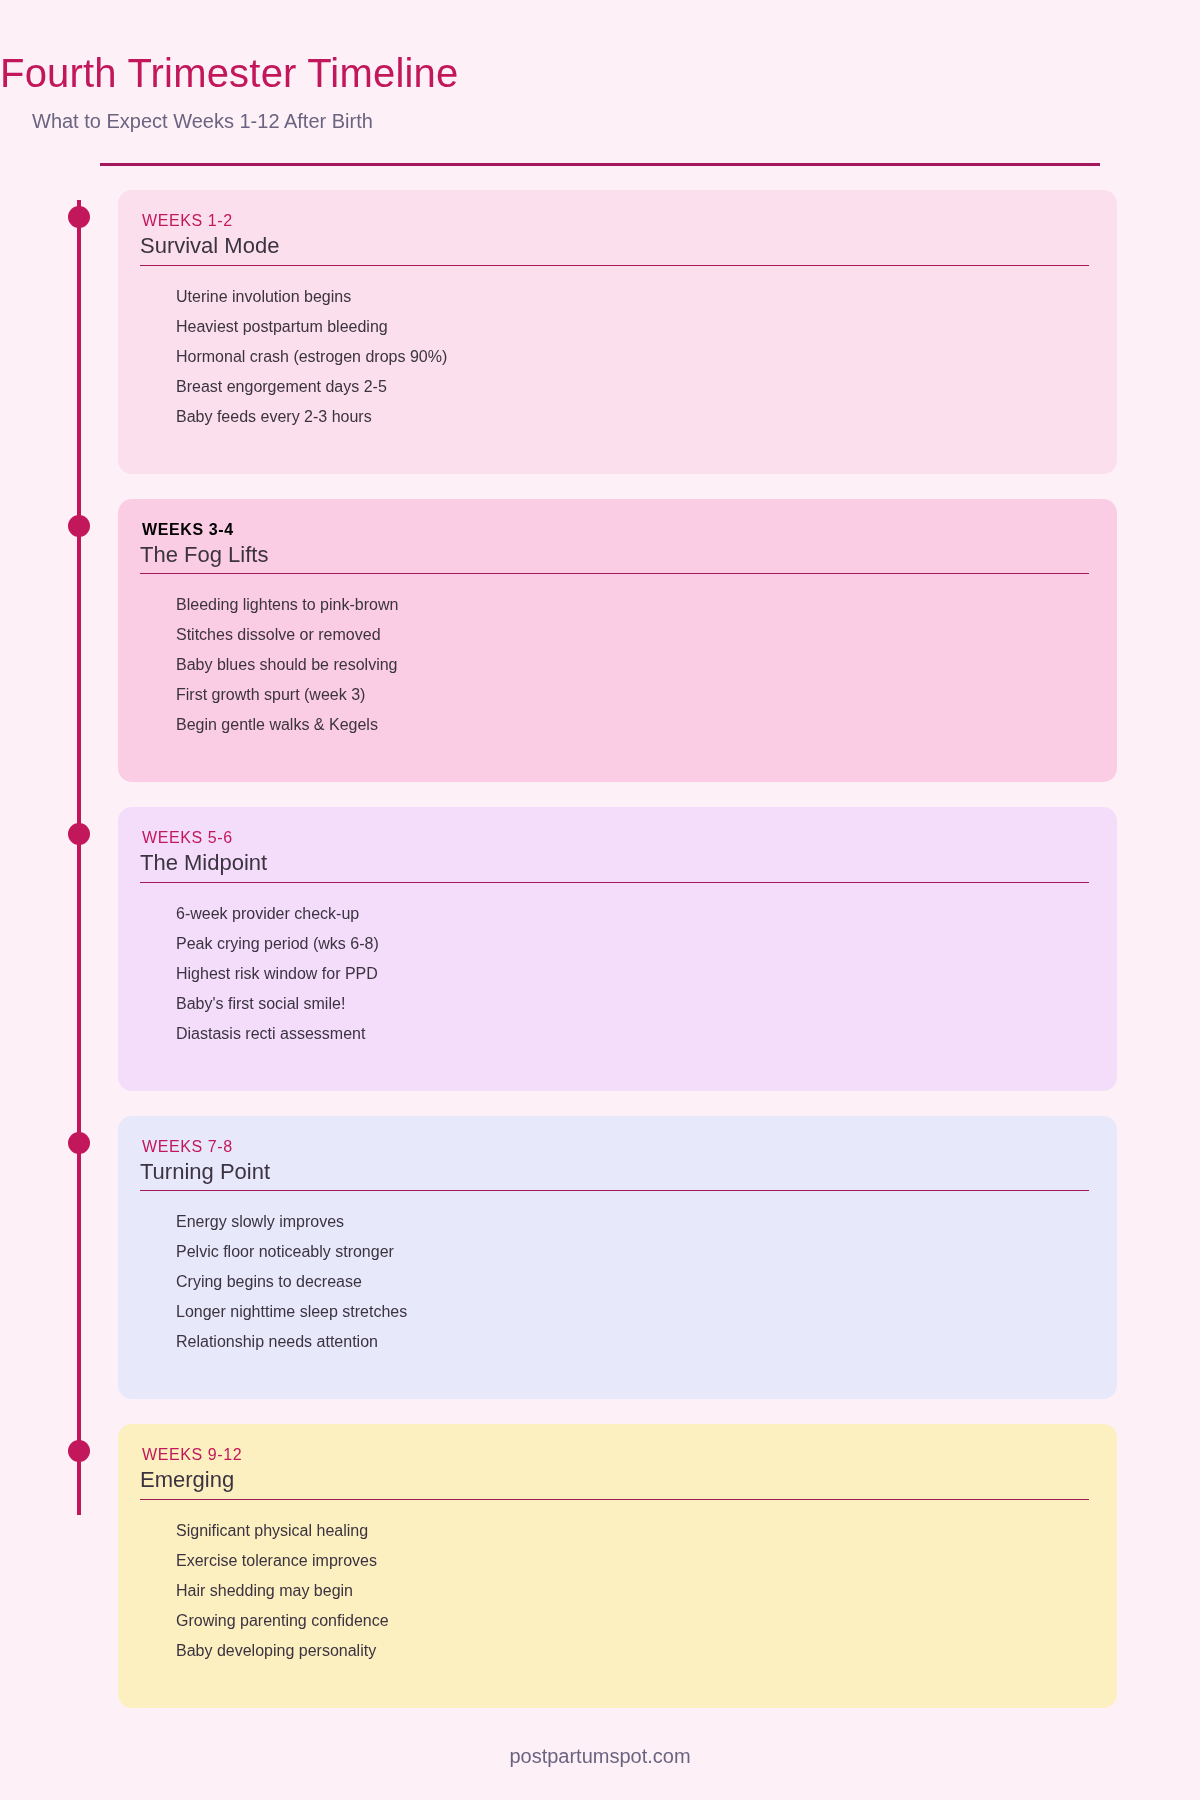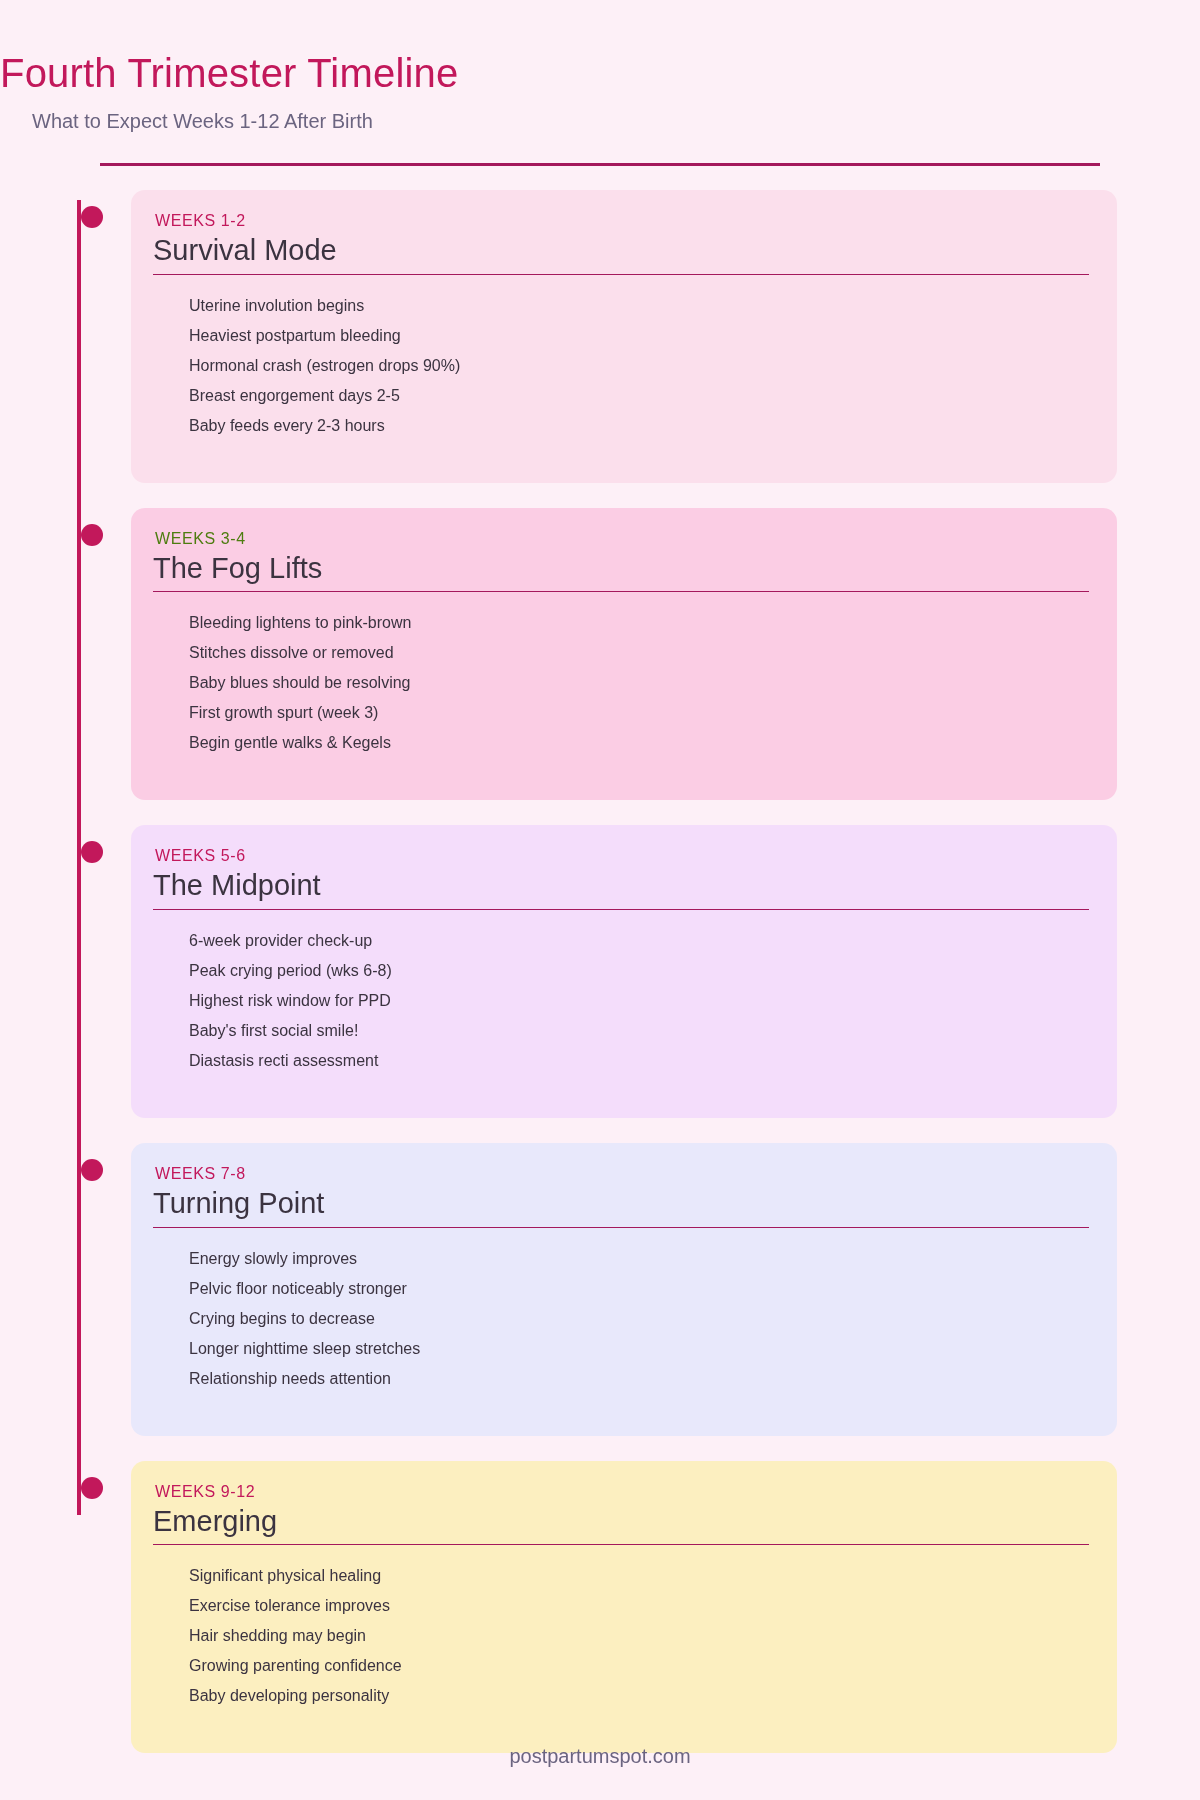--- a/index.html
+++ b/index.html
@@ -45,21 +45,21 @@
     width: 1000px;
     height: 3px;
     background: #a4185c;
     margin: 30px auto 0 auto;
   }
 
   
   .timeline {
     position: relative;
     margin-top: 24px;
-    padding-left: 13px;
+    padding-left: 0;
   }
   .spine {
     position: absolute;
     left: 77px;
     top: 10px;
     width: 4px;
     height: 1315px;
     background: #c2185b;
   }
 
@@ -85,21 +85,21 @@
     box-sizing: border-box;
   }
 
   .card-weeks {
     font-size: 16px;
     color: #c2185b;
     letter-spacing: 0.6px;
     margin: 0 0 2px 2px;
   }
   .card-title {
-    font-size: 29px;
+    font-size: 22px;
     color: #3b3340;
     font-weight: normal;
     margin: 0 0 4px 0;
     line-height: 1.3;
   }
   .card-divider {
     height: 1px;
     background: #a4185c;
     margin: 4px 0 14px 0;
   }
@@ -154,21 +154,21 @@
               <li>Heaviest postpartum bleeding</li>
               <li>Hormonal crash (estrogen drops 90%)</li>
               <li>Breast engorgement days 2-5</li>
               <li>Baby feeds every 2-3 hours</li>
             </ul>
           </div>
         </div>
         <div class="entry">
           <div class="dot" style="background: rgb(194, 24, 91);"></div>
           <div class="card" style="background: rgb(251, 205, 228);">
-            <div class="card-weeks" style="color: #4d7c0f;">WEEKS 3-4</div>
+            <div class="card-weeks" style="color: #000000; font-weight: bold;">WEEKS 3-4</div>
             <div class="card-title">The Fog Lifts</div>
             <div class="card-divider"></div>
             <ul class="card-list">
               <li>Bleeding lightens to pink-brown</li>
               <li>Stitches dissolve or removed</li>
               <li>Baby blues should be resolving</li>
               <li>First growth spurt (week 3)</li>
               <li>Begin gentle walks &amp; Kegels</li>
             </ul>
           </div>

